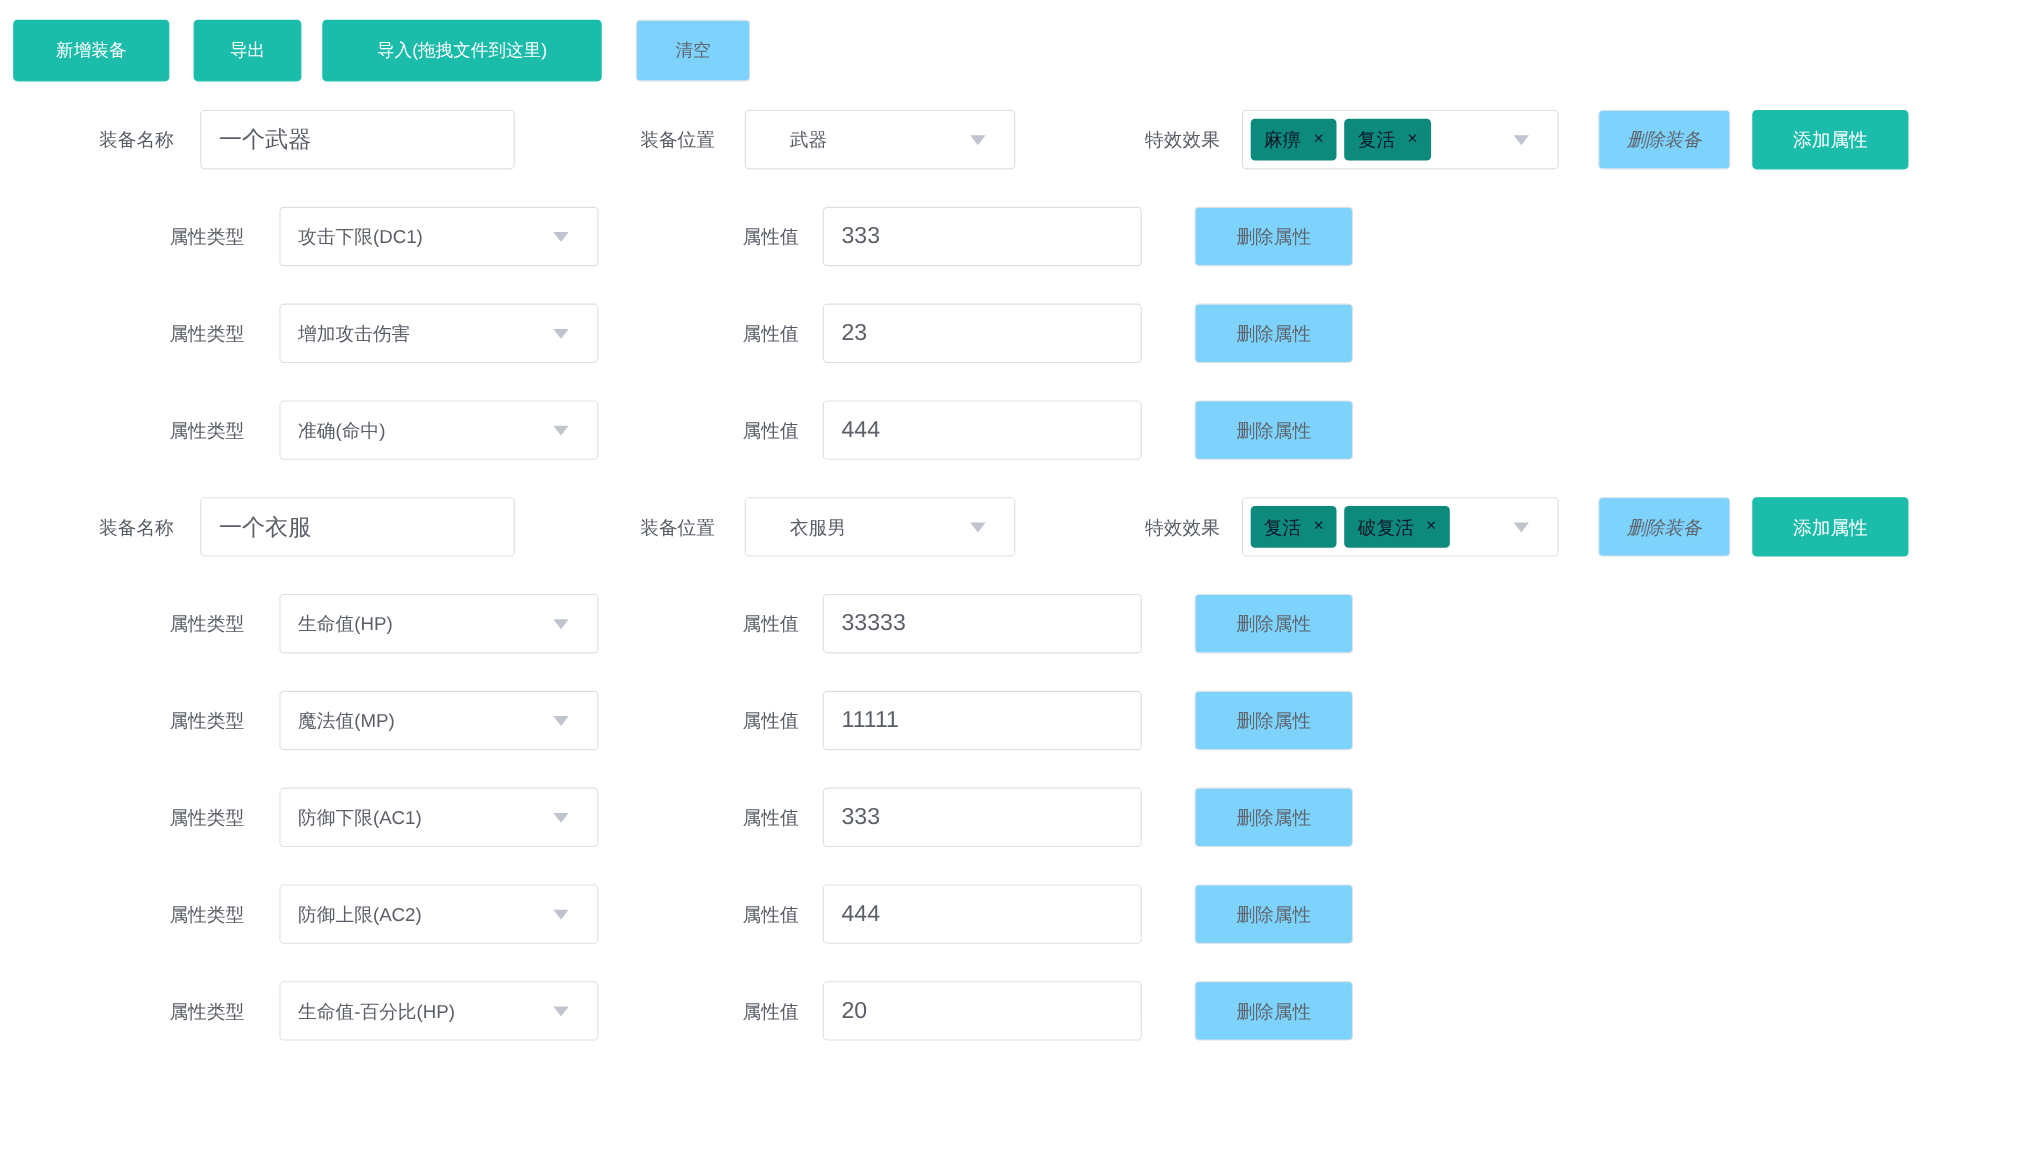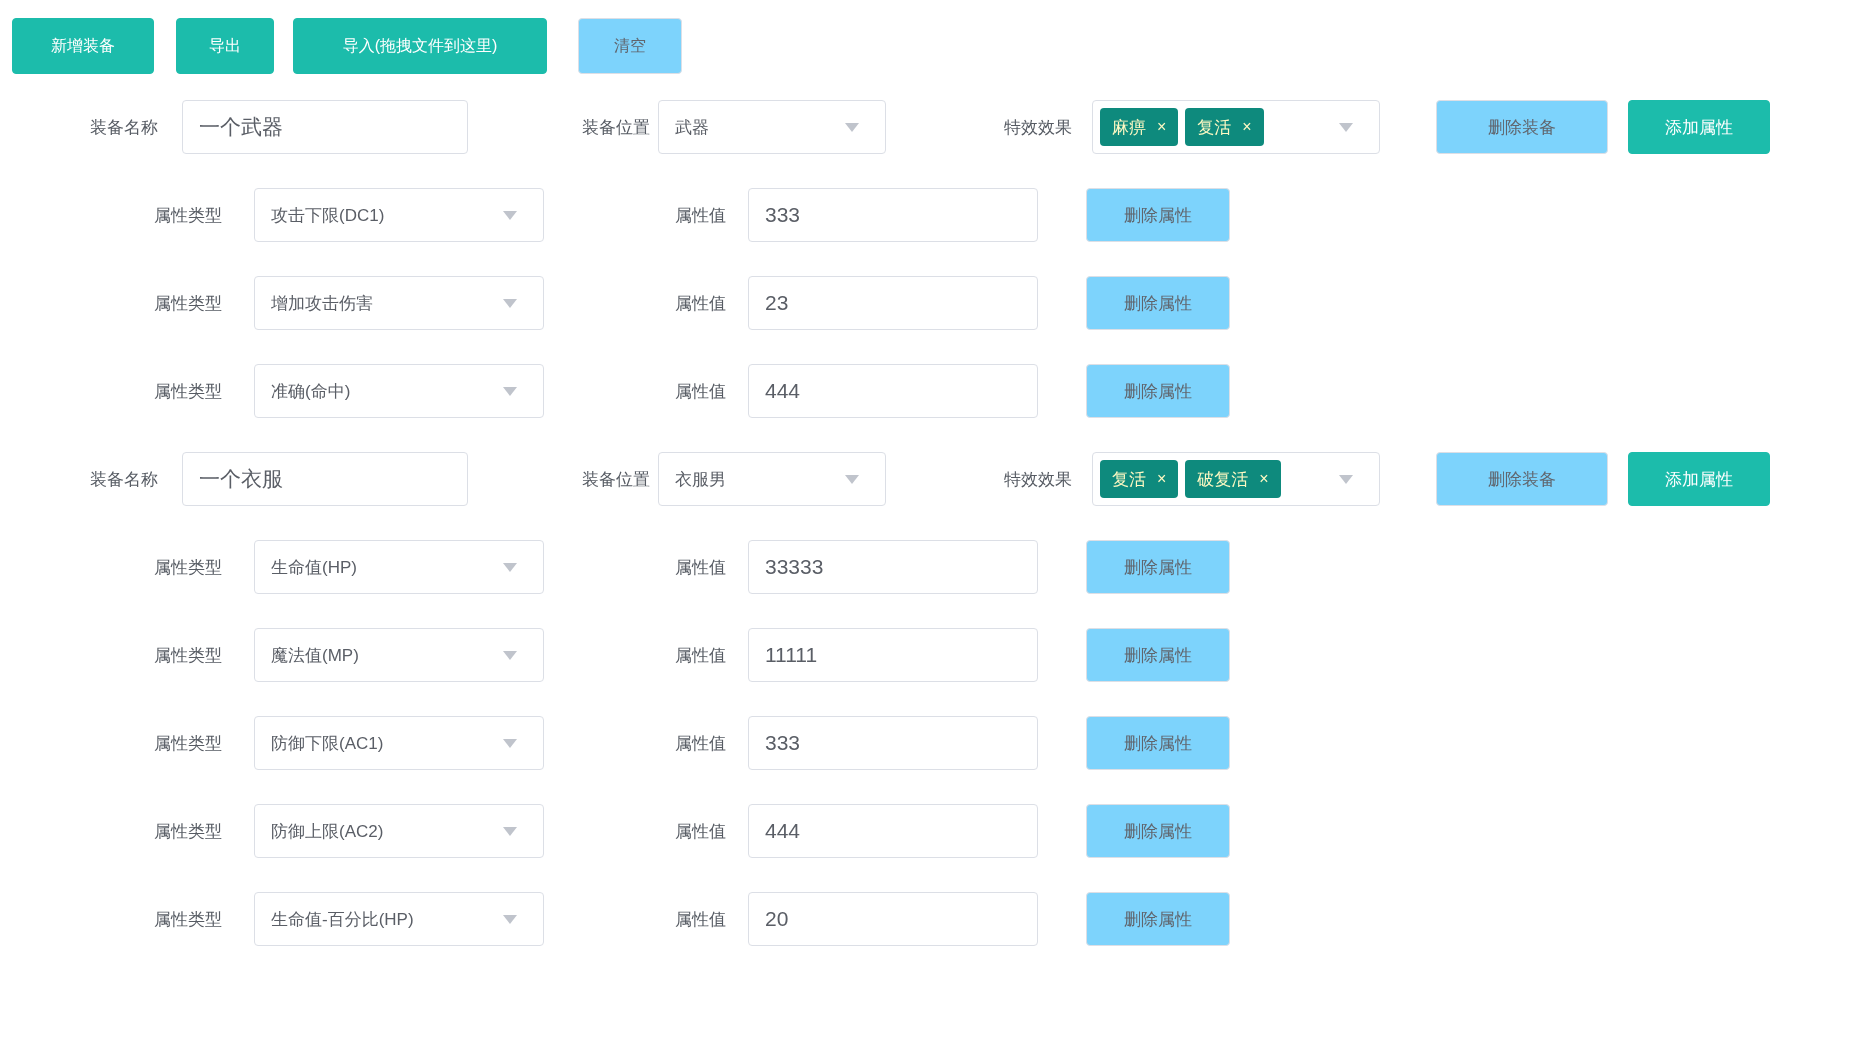--- a/index.html
+++ b/index.html
@@ -34,24 +34,24 @@
   .tb-import { width: 254px; margin-left: 19px; }
   .tb-clear  { width: 104px; margin-left: 31px; }
 
   .row { display: flex; align-items: center; height: 54px; margin-bottom: 34px; }
   .lbl { font-size: 17px; color: #565b63; text-align: right; white-space: nowrap; }
 
   
   .lbl-name { width: 158px; }
   .inp-name { width: 286px; margin-left: 24px; }
   .lbl-pos  { width: 182px; }
-  .sel-pos  { width: 228px; margin-left: 8px; }
+  .sel-pos  { width: 246px; margin-left: 27px; padding-left: 24px; }
   .lbl-eff  { width: 186px; }
   .sel-eff  { width: 288px; margin-left: 20px; }
-  .btn-del-equip { width: 172px; height: 54px; margin-left: 56px; font-size: 17px; }
+  .btn-del-equip { width: 120px; height: 54px; margin-left: 36px; font-size: 17px; font-style: italic; }
   .btn-add-attr  { width: 142px; height: 54px; margin-left: 20px; font-size: 17px; }
 
   
   .lbl-attr-type { width: 222px; }
   .sel-attr-type { width: 290px; margin-left: 32px; }
   .lbl-attr-val  { width: 182px; }
   .inp-attr-val  { width: 290px; margin-left: 22px; }
   .btn-del-attr  { width: 144px; height: 54px; margin-left: 48px; font-size: 17px; }
 
   .text-input {
@@ -90,21 +90,21 @@
     border-right: 7px solid transparent;
     border-top: 9px solid #c0c4cc;
   }
   .multiselect { padding-left: 7px; }
   .tags { display: flex; align-items: center; }
   .tag {
     display: inline-flex;
     align-items: center;
     height: 38px;
     background: #0e8a7d;
-    color: #fef9c3;
+    color: #0f172a;
     border-radius: 4px;
     padding: 0 12px;
     font-size: 17px;
     margin-right: 7px;
     cursor: default;
     white-space: nowrap;
   }
   .tag .tag-x {
     margin-left: 11px;
     font-size: 16px;

